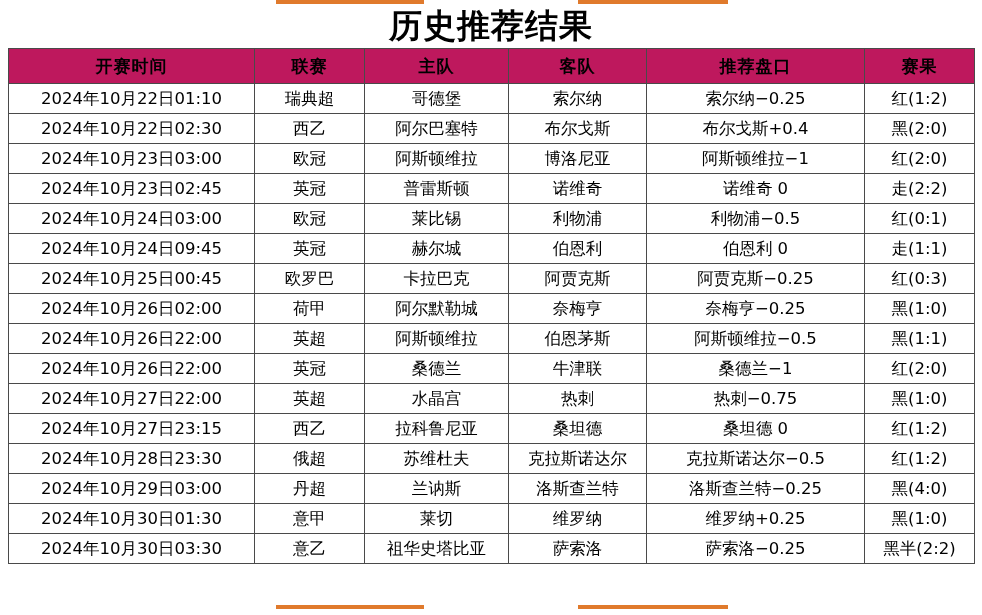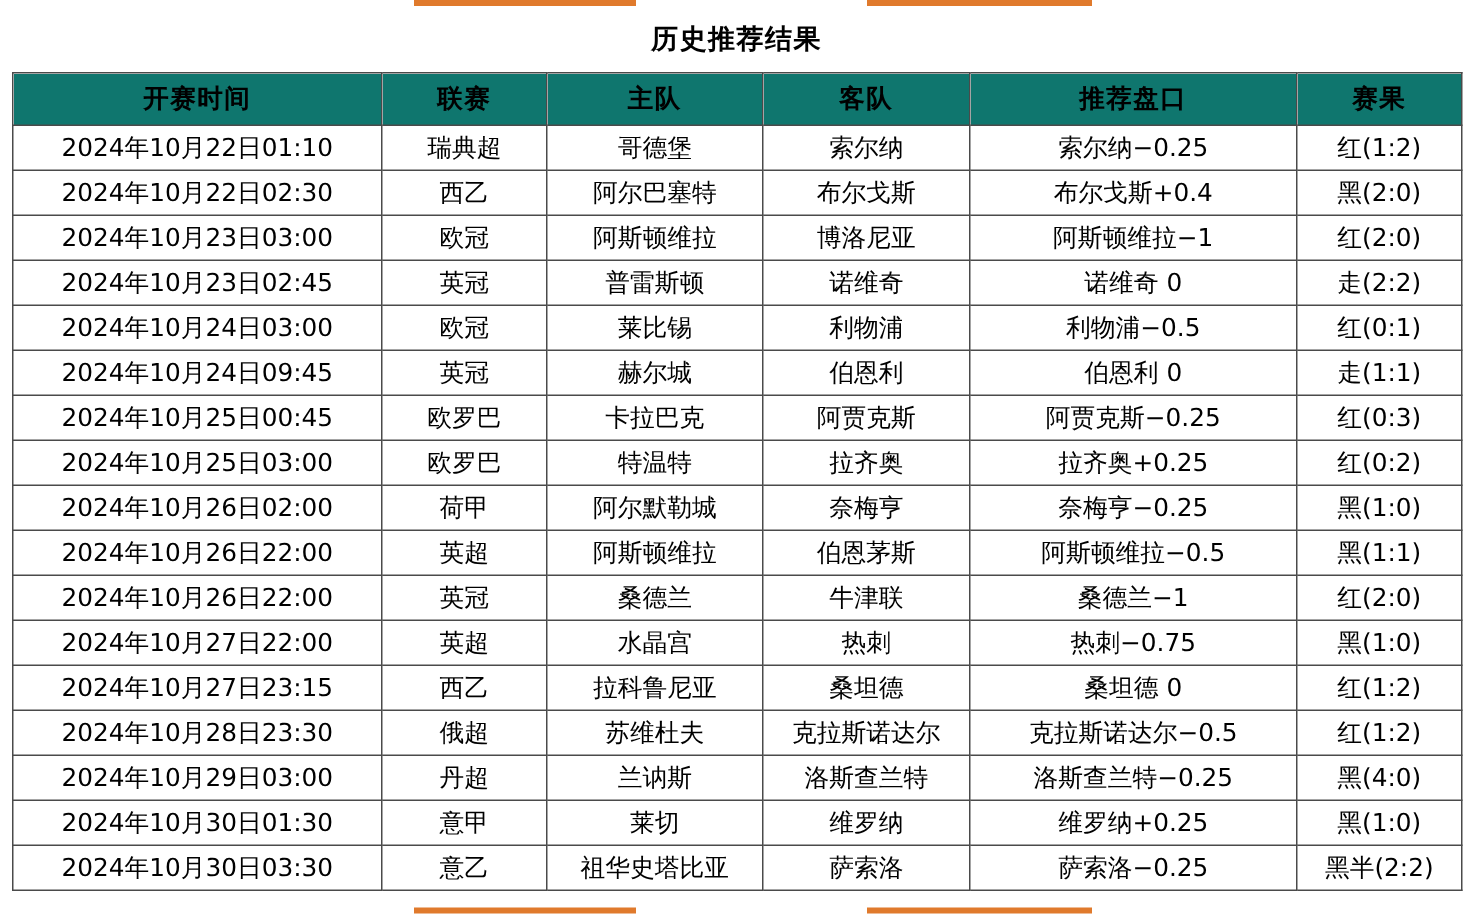--- a/index.html
+++ b/index.html
@@ -39,21 +39,21 @@
     top: 6px;
     left: 0;
     width: 982px;
     height: 40px;
     display: flex;
     align-items: center;
     justify-content: center;
   }
   .title-bar h1 {
     margin: 0;
-    font-size: 18px;
+    font-size: 33px;
     font-weight: bold;
     letter-spacing: 1px;
     color: #000000;
     font-family: "DejaVu Sans", "Liberation Sans", sans-serif;
   }
   .table-wrap {
     position: absolute;
     top: 48px;
     left: 8px;
     width: 966px;
@@ -70,21 +70,21 @@
     vertical-align: middle;
     font-size: 16.5px;
     color: #000000;
     padding: 0;
     height: 29px;
     line-height: 29px;
     white-space: nowrap;
     overflow: hidden;
   }
   table.results thead th {
-    background: #0f766e;
+    background: #be185d;
     font-weight: bold;
     font-size: 17px;
     height: 34px;
     line-height: 34px;
     letter-spacing: 1px;
   }
   col.c-time { width: 246px; }
   col.c-league { width: 110px; }
   col.c-home { width: 144px; }
   col.c-away { width: 138px; }
@@ -202,28 +202,20 @@
         </tr>
         <tr>
           <td class="time">2024年10月25日00:45</td>
           <td class="league">欧罗巴</td>
           <td class="home">卡拉巴克</td>
           <td class="away">阿贾克斯</td>
           <td class="rec">阿贾克斯−0.25</td>
           <td class="result res-red">红(0:3)</td>
         </tr>
         <tr>
-          <td class="time">2024年10月25日03:00</td>
-          <td class="league">欧罗巴</td>
-          <td class="home">特温特</td>
-          <td class="away">拉齐奥</td>
-          <td class="rec">拉齐奥+0.25</td>
-          <td class="result res-red">红(0:2)</td>
-        </tr>
-        <tr>
           <td class="time">2024年10月26日02:00</td>
           <td class="league">荷甲</td>
           <td class="home">阿尔默勒城</td>
           <td class="away">奈梅亨</td>
           <td class="rec">奈梅亨−0.25</td>
           <td class="result res-black">黑(1:0)</td>
         </tr>
         <tr>
           <td class="time">2024年10月26日22:00</td>
           <td class="league">英超</td>

